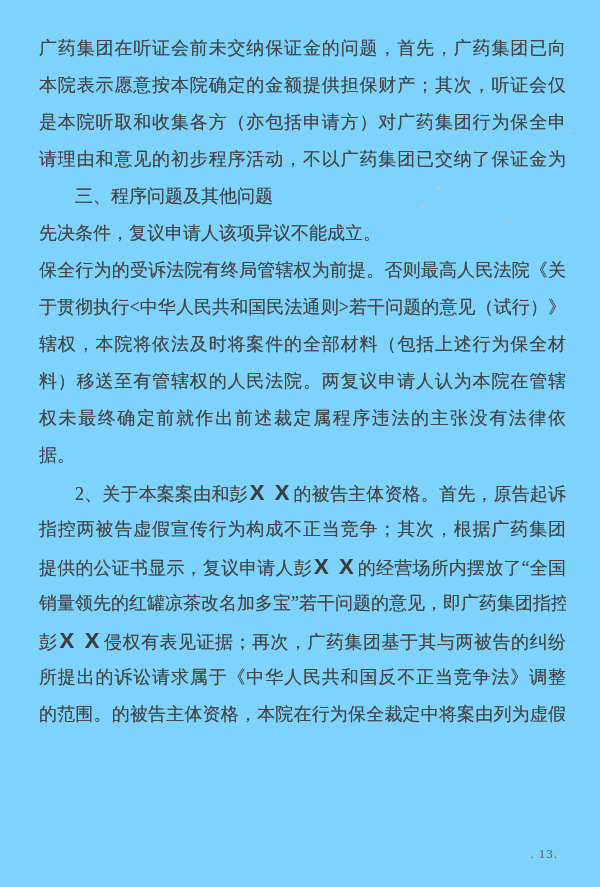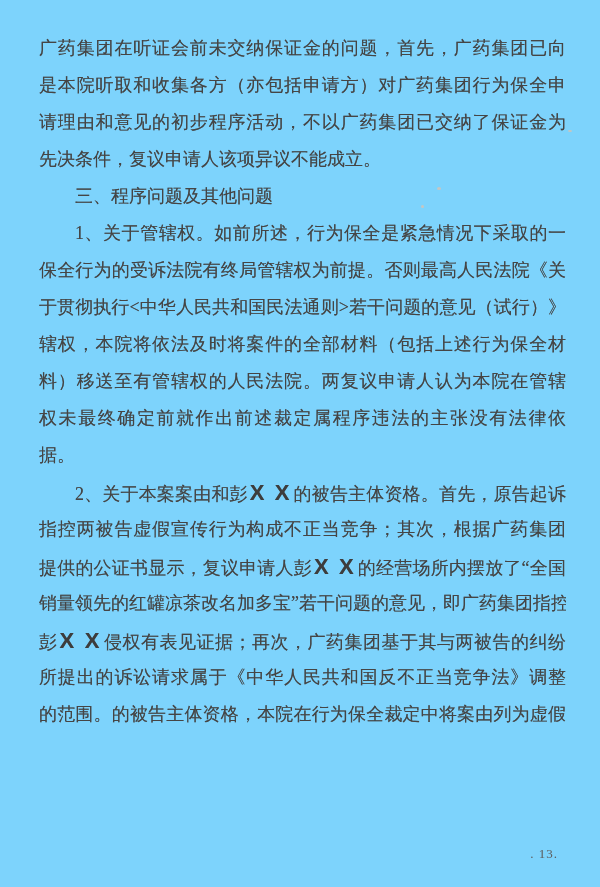--- a/index.html
+++ b/index.html
@@ -70,25 +70,25 @@
   .s4 { left: 568px; top: 130px; width: 4px; height: 2px; }
   .s5 { left: 499px; top: 304px; width: 2px; height: 2px; }
 </style>
 </head>
 <body>
 
 <div class="page">
 
   <div class="text-block">
     <div class="line">广药集团在听证会前未交纳保证金的问题，首先，广药集团已向</div>
+    <div class="line">本院表示愿意按本院确定的金额提供担保财产；其次，听证会仅</div>
     <div class="line">是本院听取和收集各方（亦包括申请方）对广药集团行为保全申</div>
     <div class="line">请理由和意见的初步程序活动，不以广药集团已交纳了保证金为</div>
+    <div class="line end indent">三、程序问题及其他问题</div>
     <div class="line end">先决条件，复议申请人该项异议不能成立。</div>
-    <div class="line end indent">三、程序问题及其他问题</div>
-    <div class="line indent">1、关于管辖权。如前所述，行为保全是紧急情况下采取的一</div>
     <div class="line">保全行为的受诉法院有终局管辖权为前提。否则最高人民法院《关</div>
     <div class="line">于贯彻执行&lt;中华人民共和国民法通则&gt;若干问题的意见（试行）》</div>
     <div class="line">辖权，本院将依法及时将案件的全部材料（包括上述行为保全材</div>
     <div class="line">料）移送至有管辖权的人民法院。两复议申请人认为本院在管辖</div>
     <div class="line">权未最终确定前就作出前述裁定属程序违法的主张没有法律依</div>
     <div class="line end">据。</div>
 
     <div class="line indent"><span>2、关于本案案由和彭</span><span class="bigx">X X</span><span>的被告主体资格。首先，原告起诉</span></div>
 
     <div class="line">指控两被告虚假宣传行为构成不正当竞争；其次，根据广药集团</div>

